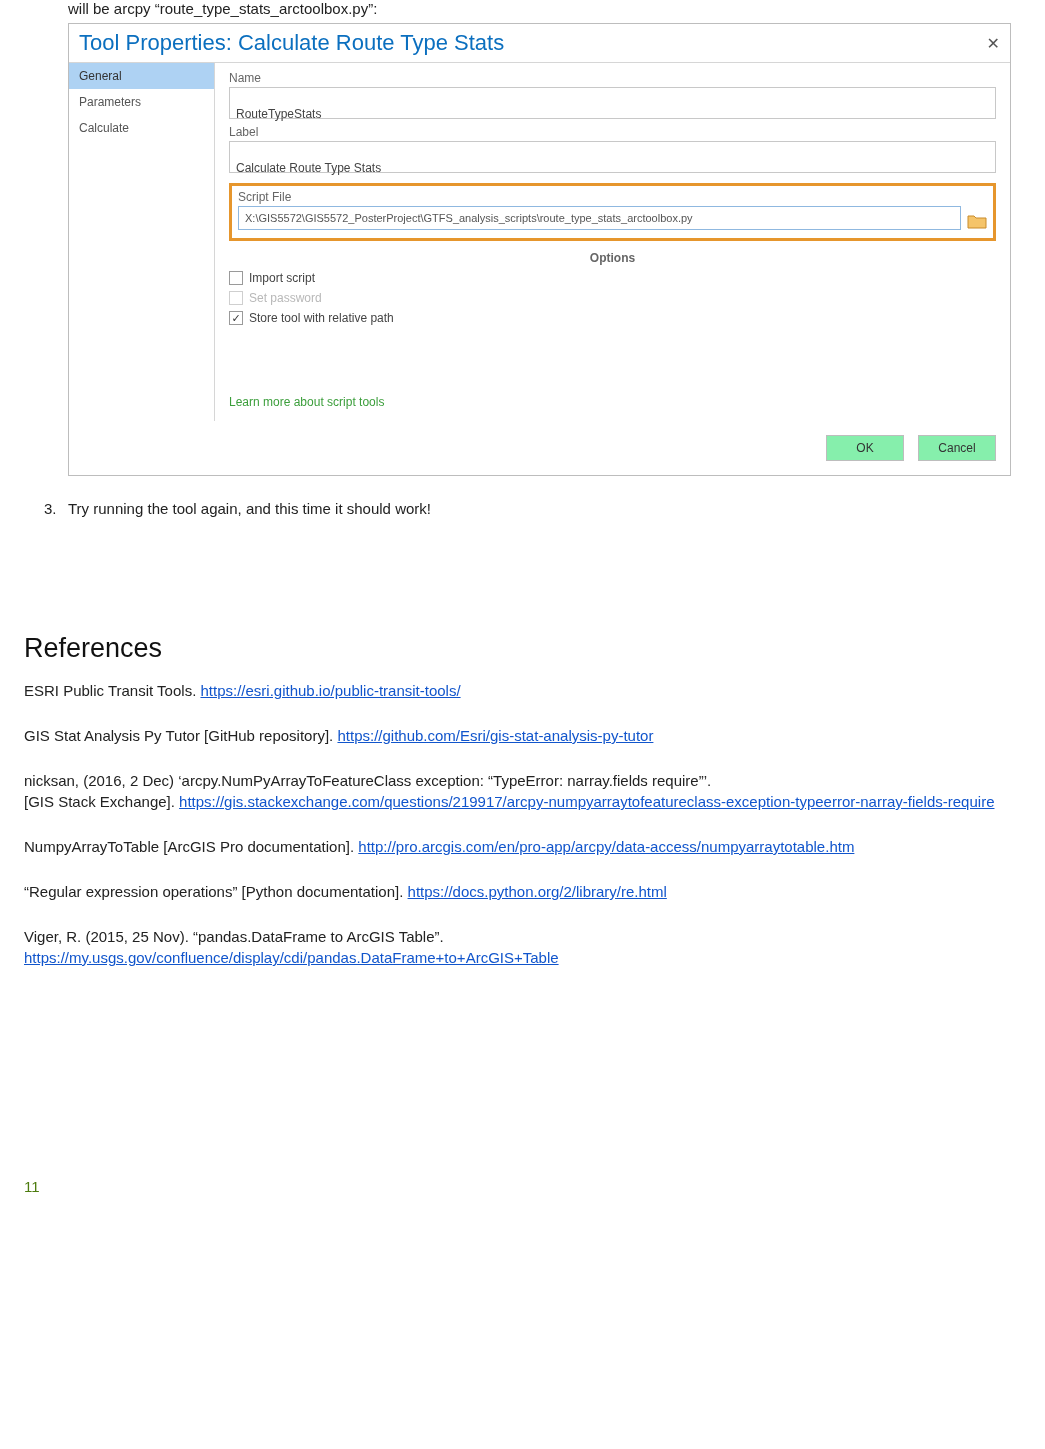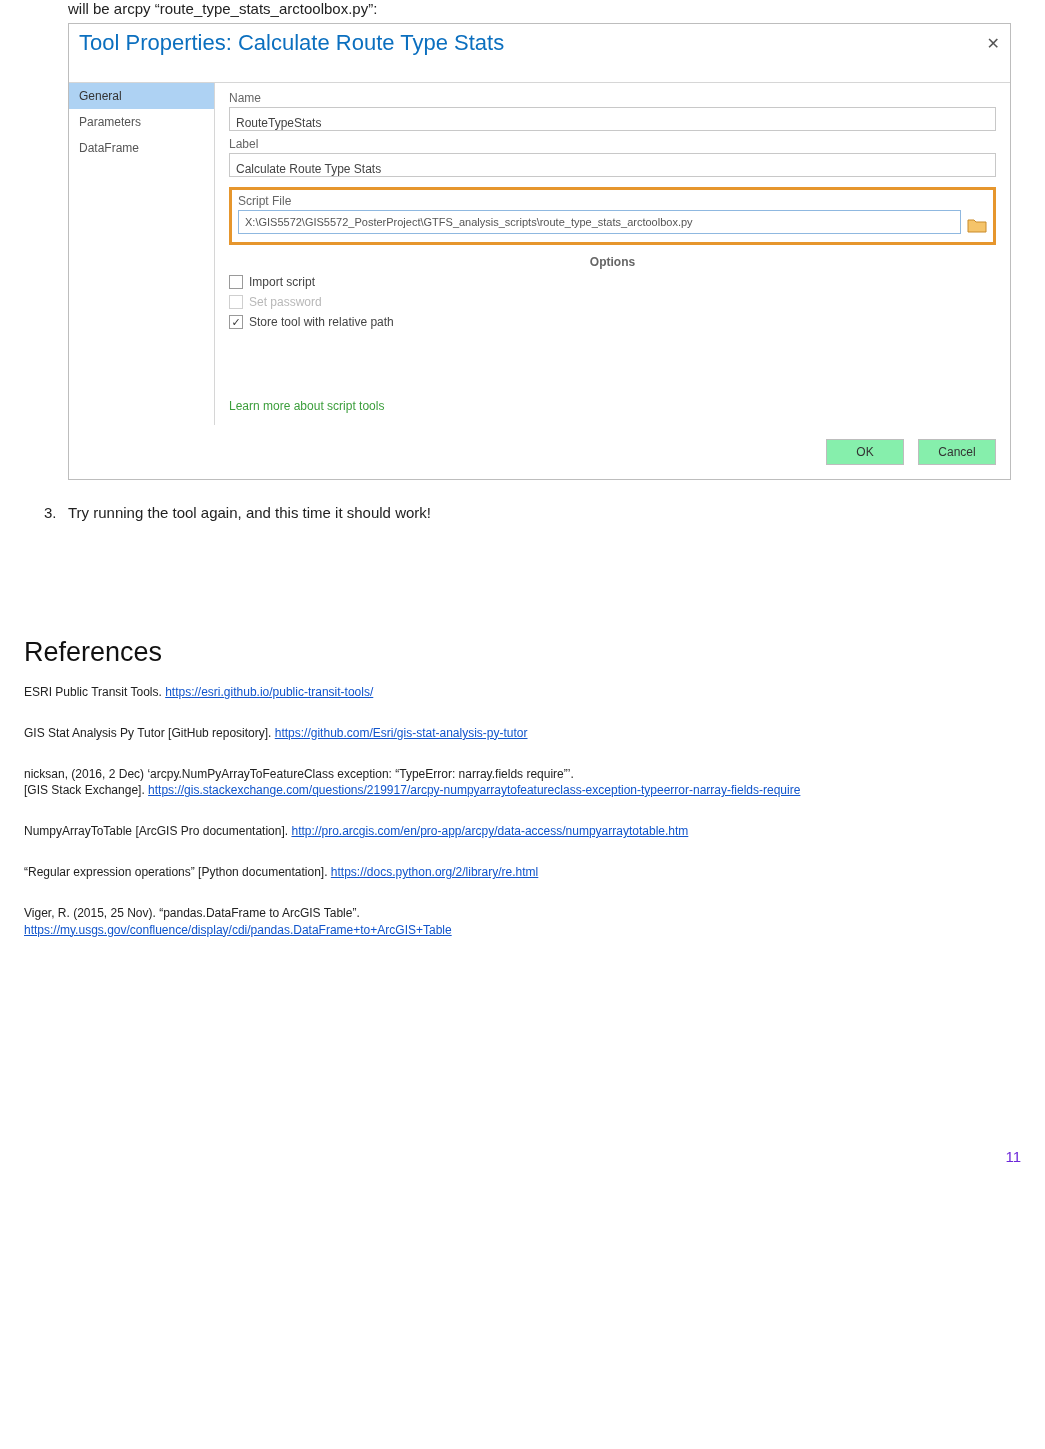--- a/index.html
+++ b/index.html
@@ -3,66 +3,66 @@
   <meta charset="utf-8">
   <style>
     * { box-sizing: border-box; margin: 0; padding: 0; }
     body { font-family: Arial, Helvetica, sans-serif; font-size: 15px; background: #fff; color: #000; width: 1045px; }
     .page { padding: 0 24px 24px 24px; }
     .intro-text { margin-left: 44px; font-size: 15px; color: #222; margin-bottom: 6px; }
     .dialog-wrap { margin-left: 44px; margin-right: 10px; border: 1px solid #bdbdbd; background: #fff; }
     .dialog-title-bar { display: flex; align-items: center; padding: 6px 10px; justify-content: space-between; }
     .dialog-title { font-family: "Segoe UI Light", "Segoe UI", Arial, sans-serif; font-weight: 300; font-size: 22px; color: #0b6fbf; flex: 1; }
     .close-x { font-size: 16px; color: #555; font-family: Arial; }
-    .dialog-body { display: flex; margin-top: 20px; }
+    .dialog-body { display: flex; }
     .dialog-sidebar { width: 146px; flex-shrink: 0; border-right: 1px solid #d6d6d6; border-top: 1px solid #d6d6d6; }
     .side-item { font-size: 12px; color: #555; padding: 6px 10px; }
     .side-item.selected { background: #aed2f3; color: #333; }
     .dialog-main { flex: 1; border-top: 1px solid #d6d6d6; padding: 8px 14px 12px 14px; font-size: 12px; color: #555; }
     .field-label { font-size: 12px; color: #666; margin-top: 6px; margin-bottom: 2px; }
     .field-label:first-child { margin-top: 0; }
-    .text-field { width: 100%; height: 24px; line-height: 22px; background: #fff; border: 1px solid #c8c8c8; padding: 4px 6px; font-size: 12px; color: #444; }
+    .text-field { width: 100%; height: 24px; line-height: 22px; background: #fff; border: 1px solid #c8c8c8; padding: 15px 6px; font-size: 12px; color: #444; }
     .text-field.narrow { width: calc(100% - 0px); }
     .highlight-wrap { border: 3px solid #e6962d; padding: 4px 6px 8px 6px; margin-top: 10px; }
     .script-row { display: flex; gap: 6px; align-items: flex-end; }
     .script-input { flex: 1; height: 24px; line-height: 22px; border: 1px solid #8fb8e0; padding: 0 6px; font-size: 11px; color: #555; background: #fff; }
     .folder-icon { width: 20px; height: 18px; display: inline-block; }
     .folder-icon svg { width: 100%; height: 100%; }
     .options-hdr { font-size: 12px; color: #666; margin-top: 10px; font-weight: 600; text-align: center; }
     .checkbox-row { display: flex; gap: 6px; margin-top: 6px; font-size: 12px; color: #444; }
     .checkbox-row.disabled { color: #b8b8b8; }
     .cb { width: 14px; height: 14px; border: 1px solid #9a9a9a; background: #fff; display: inline-flex; align-items: center; justify-content: center; font-size: 11px; color: #333; }
     .cb.disabled { border-color: #cfcfcf; }
     .learn-link { color: #3b9e3b; font-size: 12px; margin-top: 70px; display: block; }
     .dialog-footer { display: flex; justify-content: flex-end; gap: 14px; padding: 14px; border-top: 0; }
     .dlg-btn { width: 78px; height: 26px; background: #86efac; border: 1px solid #bdbdbd; font-size: 12px; color: #333; display: flex; align-items: center; justify-content: center; }
     .numbered { display: flex; margin-top: 24px; margin-left: 20px; }
     .num { width: 24px; font-size: 15px; color: #222; }
     .num-text { font-size: 15px; color: #222; }
     .references-h { font-size: 27px; color: #111; margin-top: 116px; margin-bottom: 16px; font-weight: 400; }
-    .ref-p { font-size: 12px; color: #222; margin-bottom: 24px; line-height: 1.4; }
+    .ref-p { font-size: 15px; color: #222; margin-bottom: 24px; line-height: 1.4; }
     .ref-p .link { color: #1155cc; text-decoration: underline; }
-    .page-num { text-align: right; font-size: 15px; color: #6d28d9; margin-top: 210px; }
+    .page-num { font-size: 15px; color: #4d7c0f; margin-top: 210px; }
   </style>
 </head>
 <body>
 
 <div class="page">
   <div class="intro-text">will be arcpy “route_type_stats_arctoolbox.py”:</div>
 
   <div class="dialog-wrap">
     <div class="dialog-title-bar">
       <div class="dialog-title">Tool Properties: Calculate Route Type Stats</div>
       <div class="close-x">✕</div>
     </div>
     <div class="dialog-body">
       <div class="dialog-sidebar">
         <div class="side-item selected">General</div>
         <div class="side-item">Parameters</div>
-        <div class="side-item">DataFrame</div>
+        <div class="side-item">Calculate</div>
       </div>
       <div class="dialog-main">
         <div class="field-label">Name</div>
         <div class="text-field narrow">RouteTypeStats</div>
 
         <div class="field-label">Label</div>
         <div class="text-field narrow">Calculate Route Type Stats</div>
 
         <div class="highlight-wrap">
           <div class="field-label" style="margin-top:0">Script File</div>

